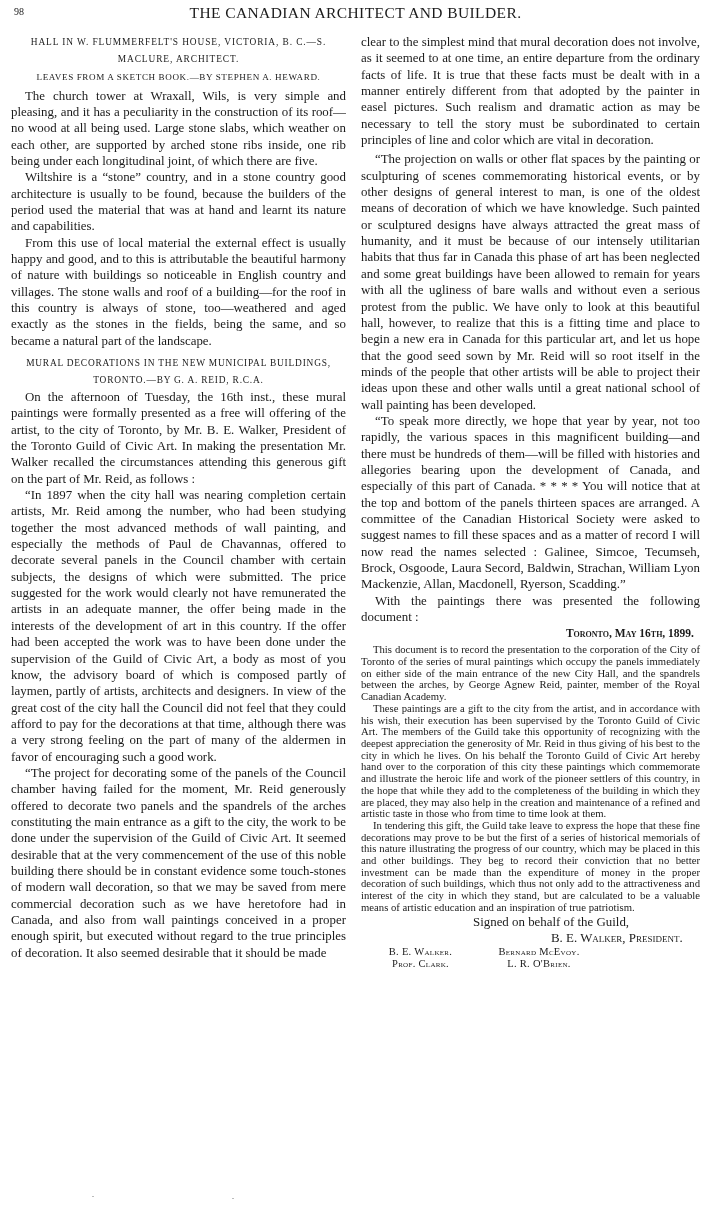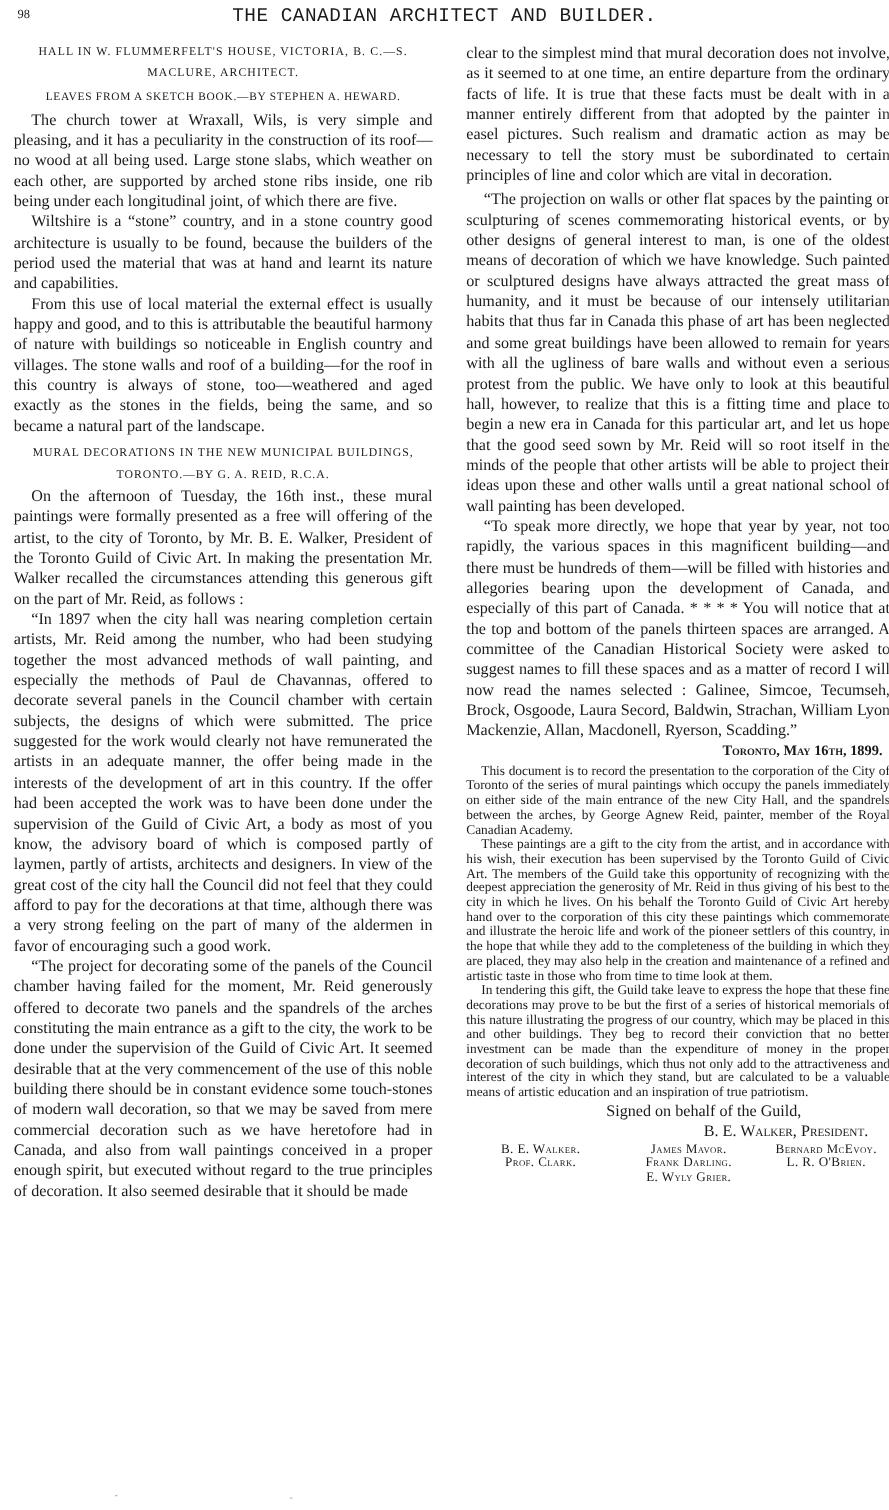--- a/index.html
+++ b/index.html
@@ -1,24 +1,24 @@
 <!DOCTYPE html>
 <html><head>
 <meta charset="utf-8">
 <style>
   html, body { margin: 0; padding: 0; background: #ffffff; }
   body { width: 711px; height: 1208px; position: relative; overflow: hidden; color: #1a1a1a;
          font-family: "Liberation Serif", "DejaVu Serif", serif; }
   .page-number { position: absolute; left: 14px; top: 6px; font-size: 10px; }
   .running-head { position: absolute; left: 0; width: 711px; top: 4px; text-align: center;
-                  font-family: Liberation Mono, monospace; font-size: 15.5px; letter-spacing: 0.4px;
+                  font-family: Liberation Serif, serif; font-size: 15.5px; letter-spacing: 0.4px;
                   font-weight: normal; text-transform: uppercase; }
   .col { position: absolute; top: 34px; }
   .col-left { left: 11px; width: 335px; }
-  .col-right { left: 361px; width: 339px; margin-left: 12px; }
+  .col-right { left: 361px; width: 339px; }
   .col p { margin: 0; font-size: 12.9px; line-height: 16.35px; text-align: justify; }
   .col p.indent { text-indent: 14px; }
   .section-title { text-align: center; font-family: "DejaVu Sans", sans-serif; font-weight: bold;
                    font-size: 15px; letter-spacing: -0.3px; margin: 0 0 4px 0; line-height: 18px; }
   .caption { text-align: center; font-size: 9.4px; letter-spacing: 0.9px; text-transform: uppercase;
              line-height: 16.5px; margin: 0 0 2px 0; }
   .subhead { text-align: center; font-size: 9.4px; letter-spacing: 0.8px; text-transform: uppercase;
              line-height: 16.5px; margin: 3px 0 1px 0; }
   .doc-date { text-align: right; font-size: 11.5px; line-height: 15px; margin: 1px 6px 3px 0; font-variant: small-caps; font-weight: bold; }
   .doc p.small { font-size: 10.7px; line-height: 11.7px; text-align: justify; margin: 0; }
@@ -50,37 +50,33 @@
     <div class="subhead" style="margin-top:6px;">Mural Decorations in the New Municipal Buildings, Toronto.—By G. A. Reid, R.C.A.</div>
     <p class="indent">On the afternoon of Tuesday, the 16th inst., these mural paintings were formally presented as a free will offering of the artist, to the city of Toronto, by Mr. B. E. Walker, President of the Toronto Guild of Civic Art. In making the presentation Mr. Walker recalled the circumstances attending this generous gift on the part of Mr. Reid, as follows :</p>
     <p class="indent">“In 1897 when the city hall was nearing completion certain artists, Mr. Reid among the number, who had been studying together the most advanced methods of wall painting, and especially the methods of Paul de Chavannas, offered to decorate several panels in the Council chamber with certain subjects, the designs of which were submitted. The price suggested for the work would clearly not have remunerated the artists in an adequate manner, the offer being made in the interests of the development of art in this country. If the offer had been accepted the work was to have been done under the supervision of the Guild of Civic Art, a body as most of you know, the advisory board of which is composed partly of laymen, partly of artists, architects and designers. In view of the great cost of the city hall the Council did not feel that they could afford to pay for the decorations at that time, although there was a very strong feeling on the part of many of the aldermen in favor of encouraging such a good work.</p>
     <p class="indent">“The project for decorating some of the panels of the Council chamber having failed for the moment, Mr. Reid generously offered to decorate two panels and the spandrels of the arches constituting the main entrance as a gift to the city, the work to be done under the supervision of the Guild of Civic Art. It seemed desirable that at the very commencement of the use of this noble building there should be in constant evidence some touch-stones of modern wall decoration, so that we may be saved from mere commercial decoration such as we have heretofore had in Canada, and also from wall paintings conceived in a proper enough spirit, but executed without regard to the true principles of decoration. It also seemed desirable that it should be made</p>
   </div>
 
   <div class="col col-right">
     <p>clear to the simplest mind that mural decoration does not involve, as it seemed to at one time, an entire departure from the ordinary facts of life. It is true that these facts must be dealt with in a manner entirely different from that adopted by the painter in easel pictures. Such realism and dramatic action as may be necessary to tell the story must be subordinated to certain principles of line and color which are vital in decoration.</p>
     <p class="indent" style="margin-top:3px;">“The projection on walls or other flat spaces by the painting or sculpturing of scenes commemorating historical events, or by other designs of general interest to man, is one of the oldest means of decoration of which we have knowledge. Such painted or sculptured designs have always attracted the great mass of humanity, and it must be because of our intensely utilitarian habits that thus far in Canada this phase of art has been neglected and some great buildings have been allowed to remain for years with all the ugliness of bare walls and without even a serious protest from the public. We have only to look at this beautiful hall, however, to realize that this is a fitting time and place to begin a new era in Canada for this particular art, and let us hope that the good seed sown by Mr. Reid will so root itself in the minds of the people that other artists will be able to project their ideas upon these and other walls until a great national school of wall painting has been developed.</p>
     <p class="indent">“To speak more directly, we hope that year by year, not too rapidly, the various spaces in this magnificent building—and there must be hundreds of them—will be filled with histories and allegories bearing upon the development of Canada, and especially of this part of Canada. * * * * You will notice that at the top and bottom of the panels thirteen spaces are arranged. A committee of the Canadian Historical Society were asked to suggest names to fill these spaces and as a matter of record I will now read the names selected : Galinee, Simcoe, Tecumseh, Brock, Osgoode, Laura Secord, Baldwin, Strachan, William Lyon Mackenzie, Allan, Macdonell, Ryerson, Scadding.”</p>
+    <p class="indent">With the paintings there was presented the following document :</p>
 
     <div class="doc">
       <div class="doc-date">Toronto, May 16th, 1899.</div>
       <p class="small indent">This document is to record the presentation to the corporation of the City of Toronto of the series of mural paintings which occupy the panels immediately on either side of the main entrance of the new City Hall, and the spandrels between the arches, by George Agnew Reid, painter, member of the Royal Canadian Academy.</p>
       <p class="small indent">These paintings are a gift to the city from the artist, and in accordance with his wish, their execution has been supervised by the Toronto Guild of Civic Art. The members of the Guild take this opportunity of recognizing with the deepest appreciation the generosity of Mr. Reid in thus giving of his best to the city in which he lives. On his behalf the Toronto Guild of Civic Art hereby hand over to the corporation of this city these paintings which commemorate and illustrate the heroic life and work of the pioneer settlers of this country, in the hope that while they add to the completeness of the building in which they are placed, they may also help in the creation and maintenance of a refined and artistic taste in those who from time to time look at them.</p>
       <p class="small indent">In tendering this gift, the Guild take leave to express the hope that these fine decorations may prove to be but the first of a series of historical memorials of this nature illustrating the progress of our country, which may be placed in this and other buildings. They beg to record their conviction that no better investment can be made than the expenditure of money in the proper decoration of such buildings, which thus not only add to the attractiveness and interest of the city in which they stand, but are calculated to be a valuable means of artistic education and an inspiration of true patriotism.</p>
       <p class="signed">Signed on behalf of the Guild,</p>
       <p class="sig">B. E. Walker, President.</p>
       <div class="committee">
         <div>
           <span>B. E. Walker.</span>
           <span>Prof. Clark.</span>
-        </div>
-        <div class="c2">
-          <span>James Mavor.</span>
-          <span>Frank Darling.</span>
-          <span>E. Wyly Grier.</span>
         </div>
         <div>
           <span>Bernard McEvoy.</span>
           <span>L. R. O'Brien.</span>
         </div>
       </div>
     </div>
   </div>
 
   <div class="scan-specks"></div>

